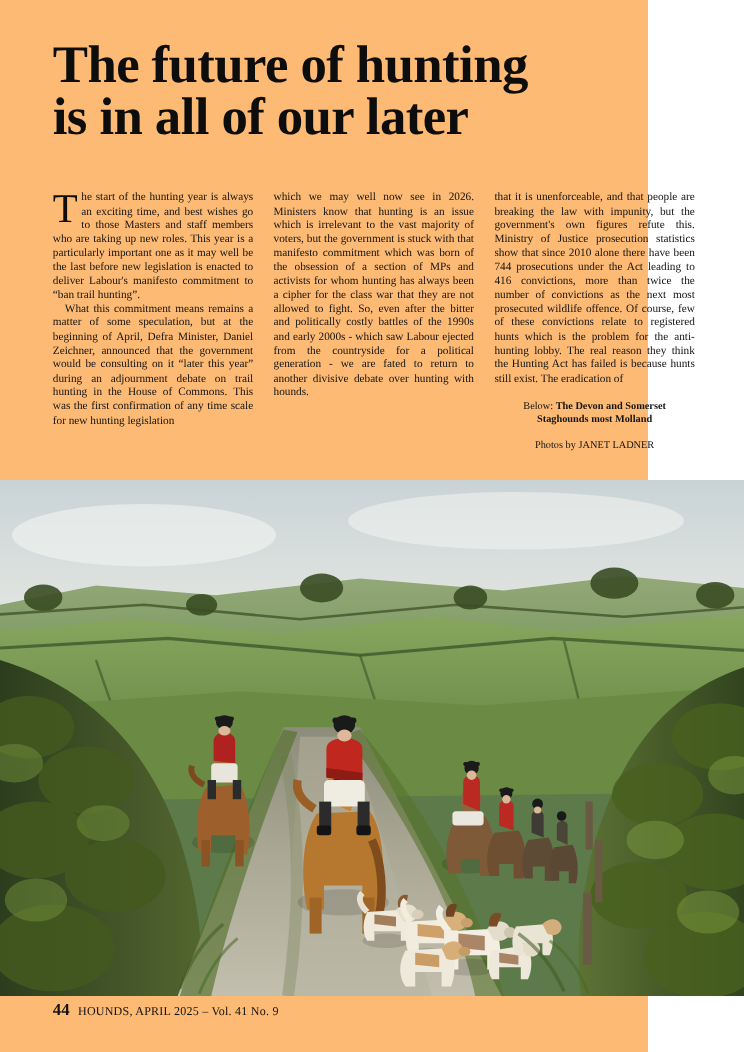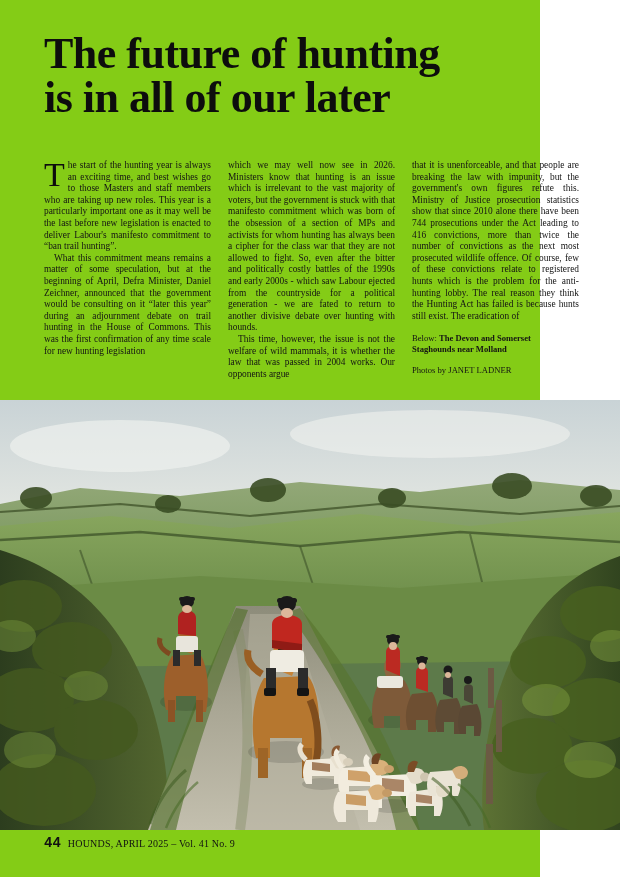--- a/index.html
+++ b/index.html
@@ -15,21 +15,21 @@
     overflow: hidden;
     position: relative;
   }
 
   .page {
     position: relative;
     width: 540px;
     height: 877px;
     box-sizing: border-box;
     padding: 0;
-    background: #84cc16;
+    background: #fdba74;
   }
 
   
   .headline {
     position: absolute;
     left: 44px;
     top: 32px;
     width: 540px;
   }
   .headline-line {
@@ -73,21 +73,21 @@
     font-size: 34px;
     line-height: 27px;
     font-weight: 400;
     padding: 1px 3px 0 0;
     color: #0d0d0d;
   }
 
   
   .caption {
     margin-top: 11px;
-    text-align: left;
+    text-align: center;
     font-size: 8.6px;
     line-height: 10.4px;
     color: #141414;
   }
   .caption .below {
     font-weight: 400;
   }
   .caption .bold {
     font-weight: 700;
   }
@@ -115,21 +115,21 @@
   
   .footer {
     position: absolute;
     left: 44px;
     bottom: 26px;
     display: flex;
     align-items: baseline;
     gap: 7px;
   }
   .folio {
-    font-family: Liberation Mono, monospace;
+    font-family: Liberation Serif, serif;
     font-weight: 700;
     font-size: 14px;
     color: #111111;
   }
   .footer-text {
     font-family: "Liberation Serif", serif;
     font-size: 10px;
     letter-spacing: 0.2px;
     color: #111111;
   }
@@ -146,29 +146,28 @@
 
   <div class="columns">
 
     <div class="col">
       <p class="first"><span class="dropcap">T</span><span>he start of the hunting year is always an exciting time, and best wishes go to those Masters and staff members who are taking up new roles. This year is a particularly important one as it may well be the last before new legislation is enacted to deliver Labour's manifesto commitment to “ban trail hunting”.</span></p>
       <p>What this commitment means remains a matter of some speculation, but at the beginning of April, Defra Minister, Daniel Zeichner, announced that the government would be consulting on it “later this year” during an adjournment debate on trail hunting in the House of Commons. This was the first confirmation of any time scale for new hunting legislation</p>
     </div>
 
     <div class="col">
       <p class="first">which we may well now see in 2026. Ministers know that hunting is an issue which is irrelevant to the vast majority of voters, but the government is stuck with that manifesto commitment which was born of the obsession of a section of MPs and activists for whom hunting has always been a cipher for the class war that they are not allowed to fight. So, even after the bitter and politically costly battles of the 1990s and early 2000s - which saw Labour ejected from the countryside for a political generation - we are fated to return to another divisive debate over hunting with hounds.</p>
-      <p>This time, however, the issue is not the welfare of wild mammals, it is whether the law that was passed in 2004 works. Our opponents argue</p>
     </div>
 
     <div class="col">
       <p class="first">that it is unenforceable, and that people are breaking the law with impunity, but the government's own figures refute this. Ministry of Justice prosecution statistics show that since 2010 alone there have been 744 prosecutions under the Act leading to 416 convictions, more than twice the number of convictions as the next most prosecuted wildlife offence. Of course, few of these convictions relate to registered hunts which is the problem for the anti-hunting lobby. The real reason they think the Hunting Act has failed is because hunts still exist. The eradication of</p>
 
       <div class="caption">
         <span class="below">Below: </span><span class="bold">The Devon and Somerset</span><br>
-        <span class="bold">Staghounds near Molland</span>
+        <span class="bold">Staghounds most Molland</span>
         <span class="credit">Photos by JANET LADNER</span>
       </div>
     </div>
 
   </div>
 
   <div class="photo">
     <svg viewBox="0 0 620 430" xmlns="http://www.w3.org/2000/svg" aria-hidden="true">
       <defs>
         <linearGradient id="sky" x1="0" y1="0" x2="0" y2="1">

